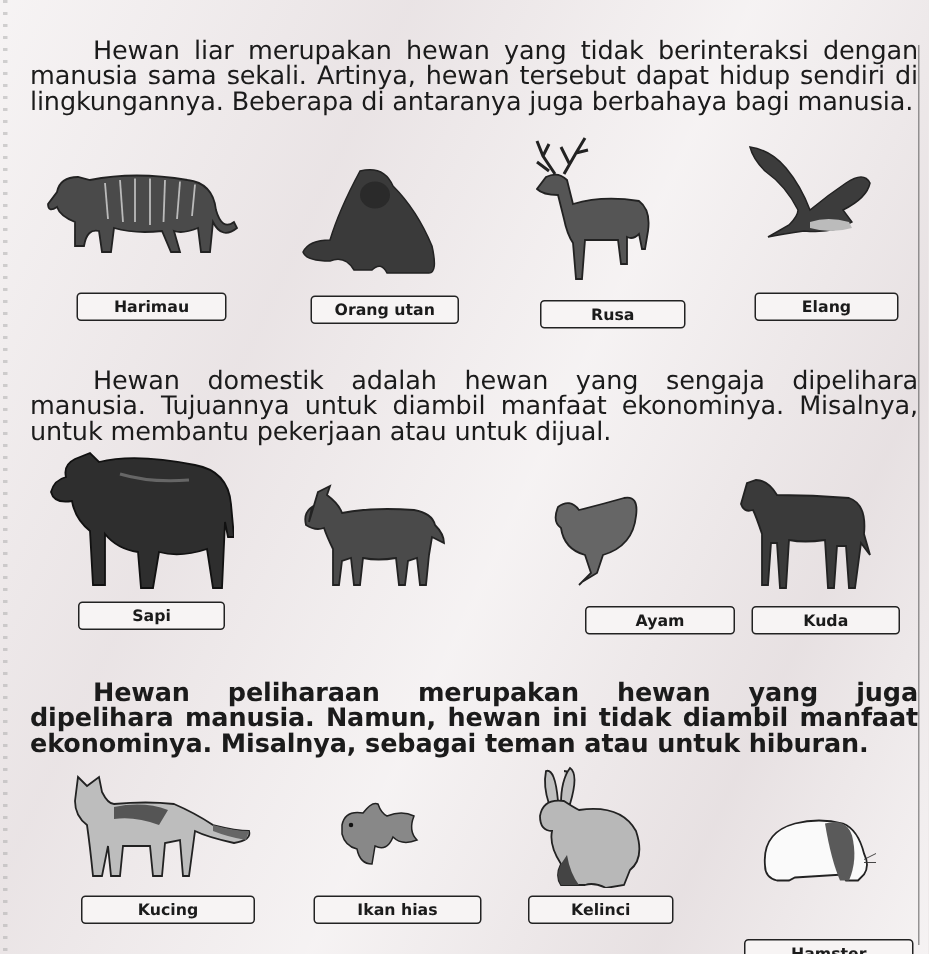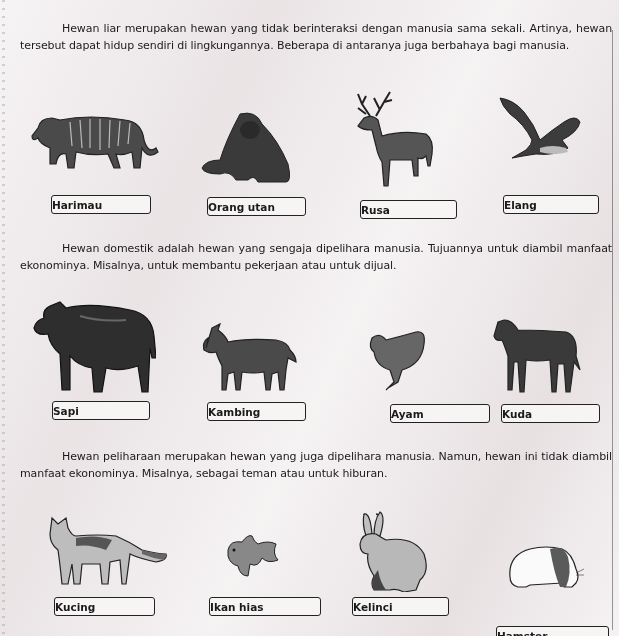--- a/index.html
+++ b/index.html
@@ -13,34 +13,34 @@
   .page {
     position: absolute; left: 0; top: 0; width: 619px; height: 636px;
     background:
       linear-gradient(115deg, rgba(255,255,255,0.55) 0%, rgba(230,224,226,0.4) 30%, rgba(255,255,255,0.5) 55%, rgba(225,218,220,0.45) 80%, rgba(255,255,255,0.5) 100%),
       #ece6e7;
   }
   .edge-line { position: absolute; right: 6px; top: 30px; width: 1px; height: 600px; background: #555; opacity: 0.6; }
   .left-edge { position: absolute; left: 2px; top: 0; width: 3px; height: 636px; background: repeating-linear-gradient(#aaa 0 2px, transparent 2px 8px); opacity: 0.5; }
   .para {
     position: absolute; left: 20px; width: 592px;
-    font-size: 11px; line-height: 17px; letter-spacing: -0.1px;
+    font-size: 17px; line-height: 17px; letter-spacing: -0.1px;
     text-align: justify;
   }
   .para .indent { display: inline-block; width: 42px; }
   .p1 { top: 9px; }
   .p2 { top: 229px; }
-  .p3 { top: 437px; }
+  .p3 { top: 437px; font-weight: bold; }
   .animal { position: absolute; }
   .label {
     position: absolute; height: 19px;
     border: 1.6px solid #222; border-radius: 3px;
     background: #f7f4f4;
     font-size: 10.5px; font-weight: bold;
-    display: flex; align-items: center; justify-content: flex-start;
+    display: flex; align-items: center; justify-content: center;
     box-sizing: border-box;
   }
   svg { display: block; }
 </style>
 </head>
 <body>
 
 <div class="page">
   <div class="left-edge"></div>
   <div class="edge-line"></div>
@@ -116,23 +116,20 @@
   </div>
   <div class="animal" style="left:492px;top:316px;">
     <svg width="90" height="80" viewBox="0 0 90 80">
       <path d="M6 6 L12 4 Q20 4 26 14 Q50 14 74 16 Q86 20 84 40 L88 54 L82 46 L78 76 L74 76 L72 48 L66 48 L64 76 L60 76 L58 44 Q44 46 34 44 L32 76 L28 76 L26 46 L22 46 L20 74 L16 74 L16 40 Q12 28 10 24 Q4 26 2 20 Z" fill="#3a3a3a" stroke="#222" stroke-width="1.2"></path>
     </svg>
   </div>
 
   <div class="label" style="left:52px;top:401px;width:98px;">
       <span>Sapi</span>
     </div>
-  <div class="label" style="left:207px;top:402px;width:99px;">
-      <span>Kambing</span>
-    </div>
   <div class="label" style="left:350px;top:404px;width:100px;margin-left:40px;">
       <span>Ayam</span>
     </div>
   <div class="label" style="left:501px;top:404px;width:99px;">
       <span>Kuda</span>
     </div>
 
   <p class="para p3"><span class="indent"></span><span>Hewan peliharaan merupakan hewan yang juga dipelihara manusia. Namun, hewan ini tidak diambil manfaat ekonominya. Misalnya, sebagai teman atau untuk hiburan.</span></p>
 
   <div class="animal" style="left:46px;top:514px;">
@@ -160,21 +157,21 @@
     <svg width="78" height="50" viewBox="0 0 78 50">
       <path d="M4 34 Q2 12 24 6 Q40 2 56 6 Q66 10 70 26 Q74 34 70 40 L66 44 L58 44 L56 40 L24 42 L20 44 L12 44 Q4 42 4 34 Z" fill="#fafafa" stroke="#222" stroke-width="1.2"></path>
       <path d="M44 6 Q58 2 62 14 Q66 30 60 44 L54 44 Q48 30 44 6 Z" fill="#5a5a5a"></path>
       <g stroke="#333" stroke-width="0.6">
           <line x1="70" y1="30" x2="78" y2="26"></line>
           <line x1="70" y1="32" x2="78" y2="32"></line>
         </g>
     </svg>
   </div>
 
-  <div class="label" style="left:54px;top:597px;width:101px;">
+  <div class="label" style="left:54px;top:597px;width:116px;">
       <span>Kucing</span>
     </div>
   <div class="label" style="left:209px;top:597px;width:112px;">
       <span>Ikan hias</span>
     </div>
   <div class="label" style="left:352px;top:597px;width:97px;">
       <span>Kelinci</span>
     </div>
   <div class="label" style="left:496px;top:626px;width:113px;">
       <span>Hamster</span>

